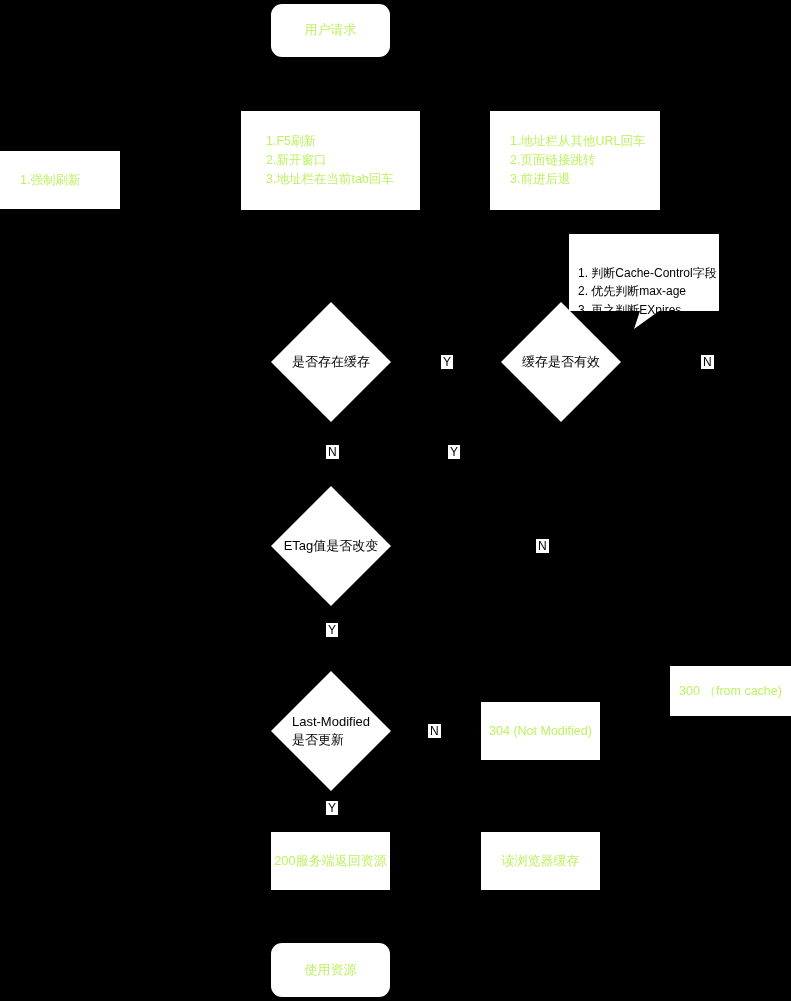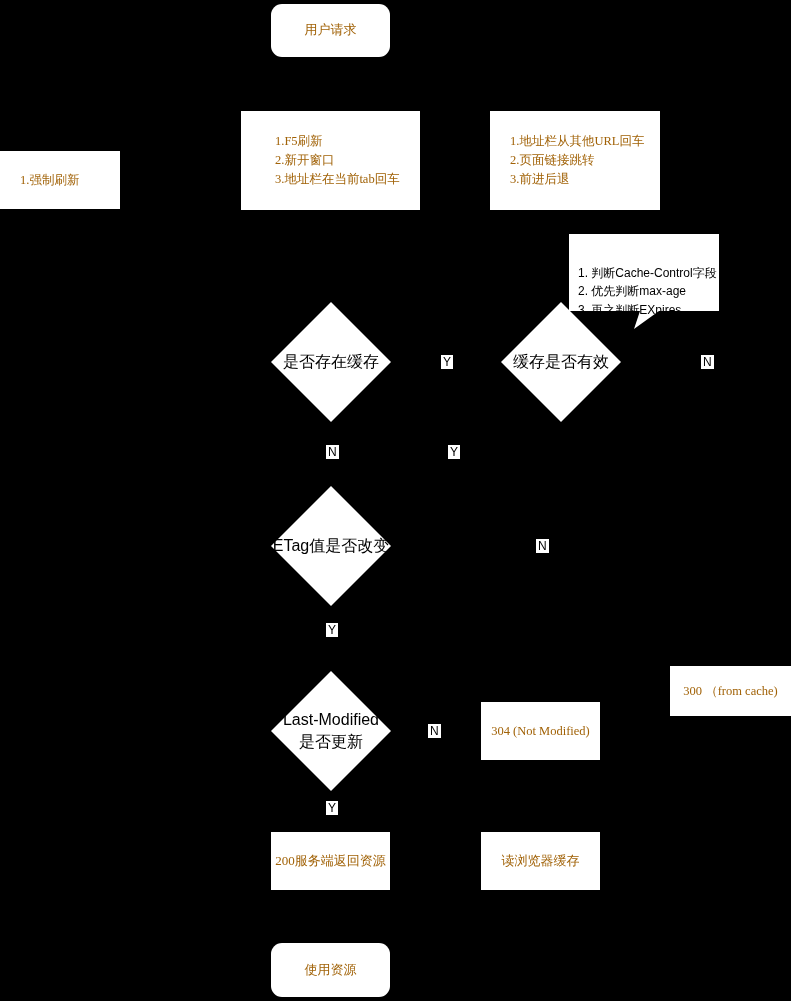--- a/index.html
+++ b/index.html
@@ -18,51 +18,49 @@
   #canvas {
     position: absolute;
     left: 0; top: 0;
     width: 791px;
     height: 1001px;
   }
   .node {
     position: absolute;
     box-sizing: border-box;
     background: #ffffff;
-    color: #a16207;
+    color: #bef264;
     display: flex;
     align-items: center;
     justify-content: center;
     text-align: center;
     font-size: 13px;
     line-height: 1.45;
     white-space: pre-line;
-    font-family: Liberation Serif, serif;
   }
   .rounded {
     border-radius: 11px;
   }
   .rect {
     border-radius: 0;
   }
   .listbox {
     justify-content: flex-start;
     text-align: left;
-    padding-left: 34px;
+    padding-left: 25px;
     font-size: 12.5px;
     line-height: 1.5;
   }
   .diamond-label {
     position: absolute;
     display: flex;
     align-items: center;
     justify-content: center;
-    text-align: center;
     color: #000000;
-    font-size: 16px;
+    font-size: 13px;
     line-height: 1.4;
     white-space: pre-line;
     pointer-events: none;
   }
   .edge-label {
     position: absolute;
     background: #ffffff;
     color: #000000;
     font-size: 12px;
     line-height: 1;

